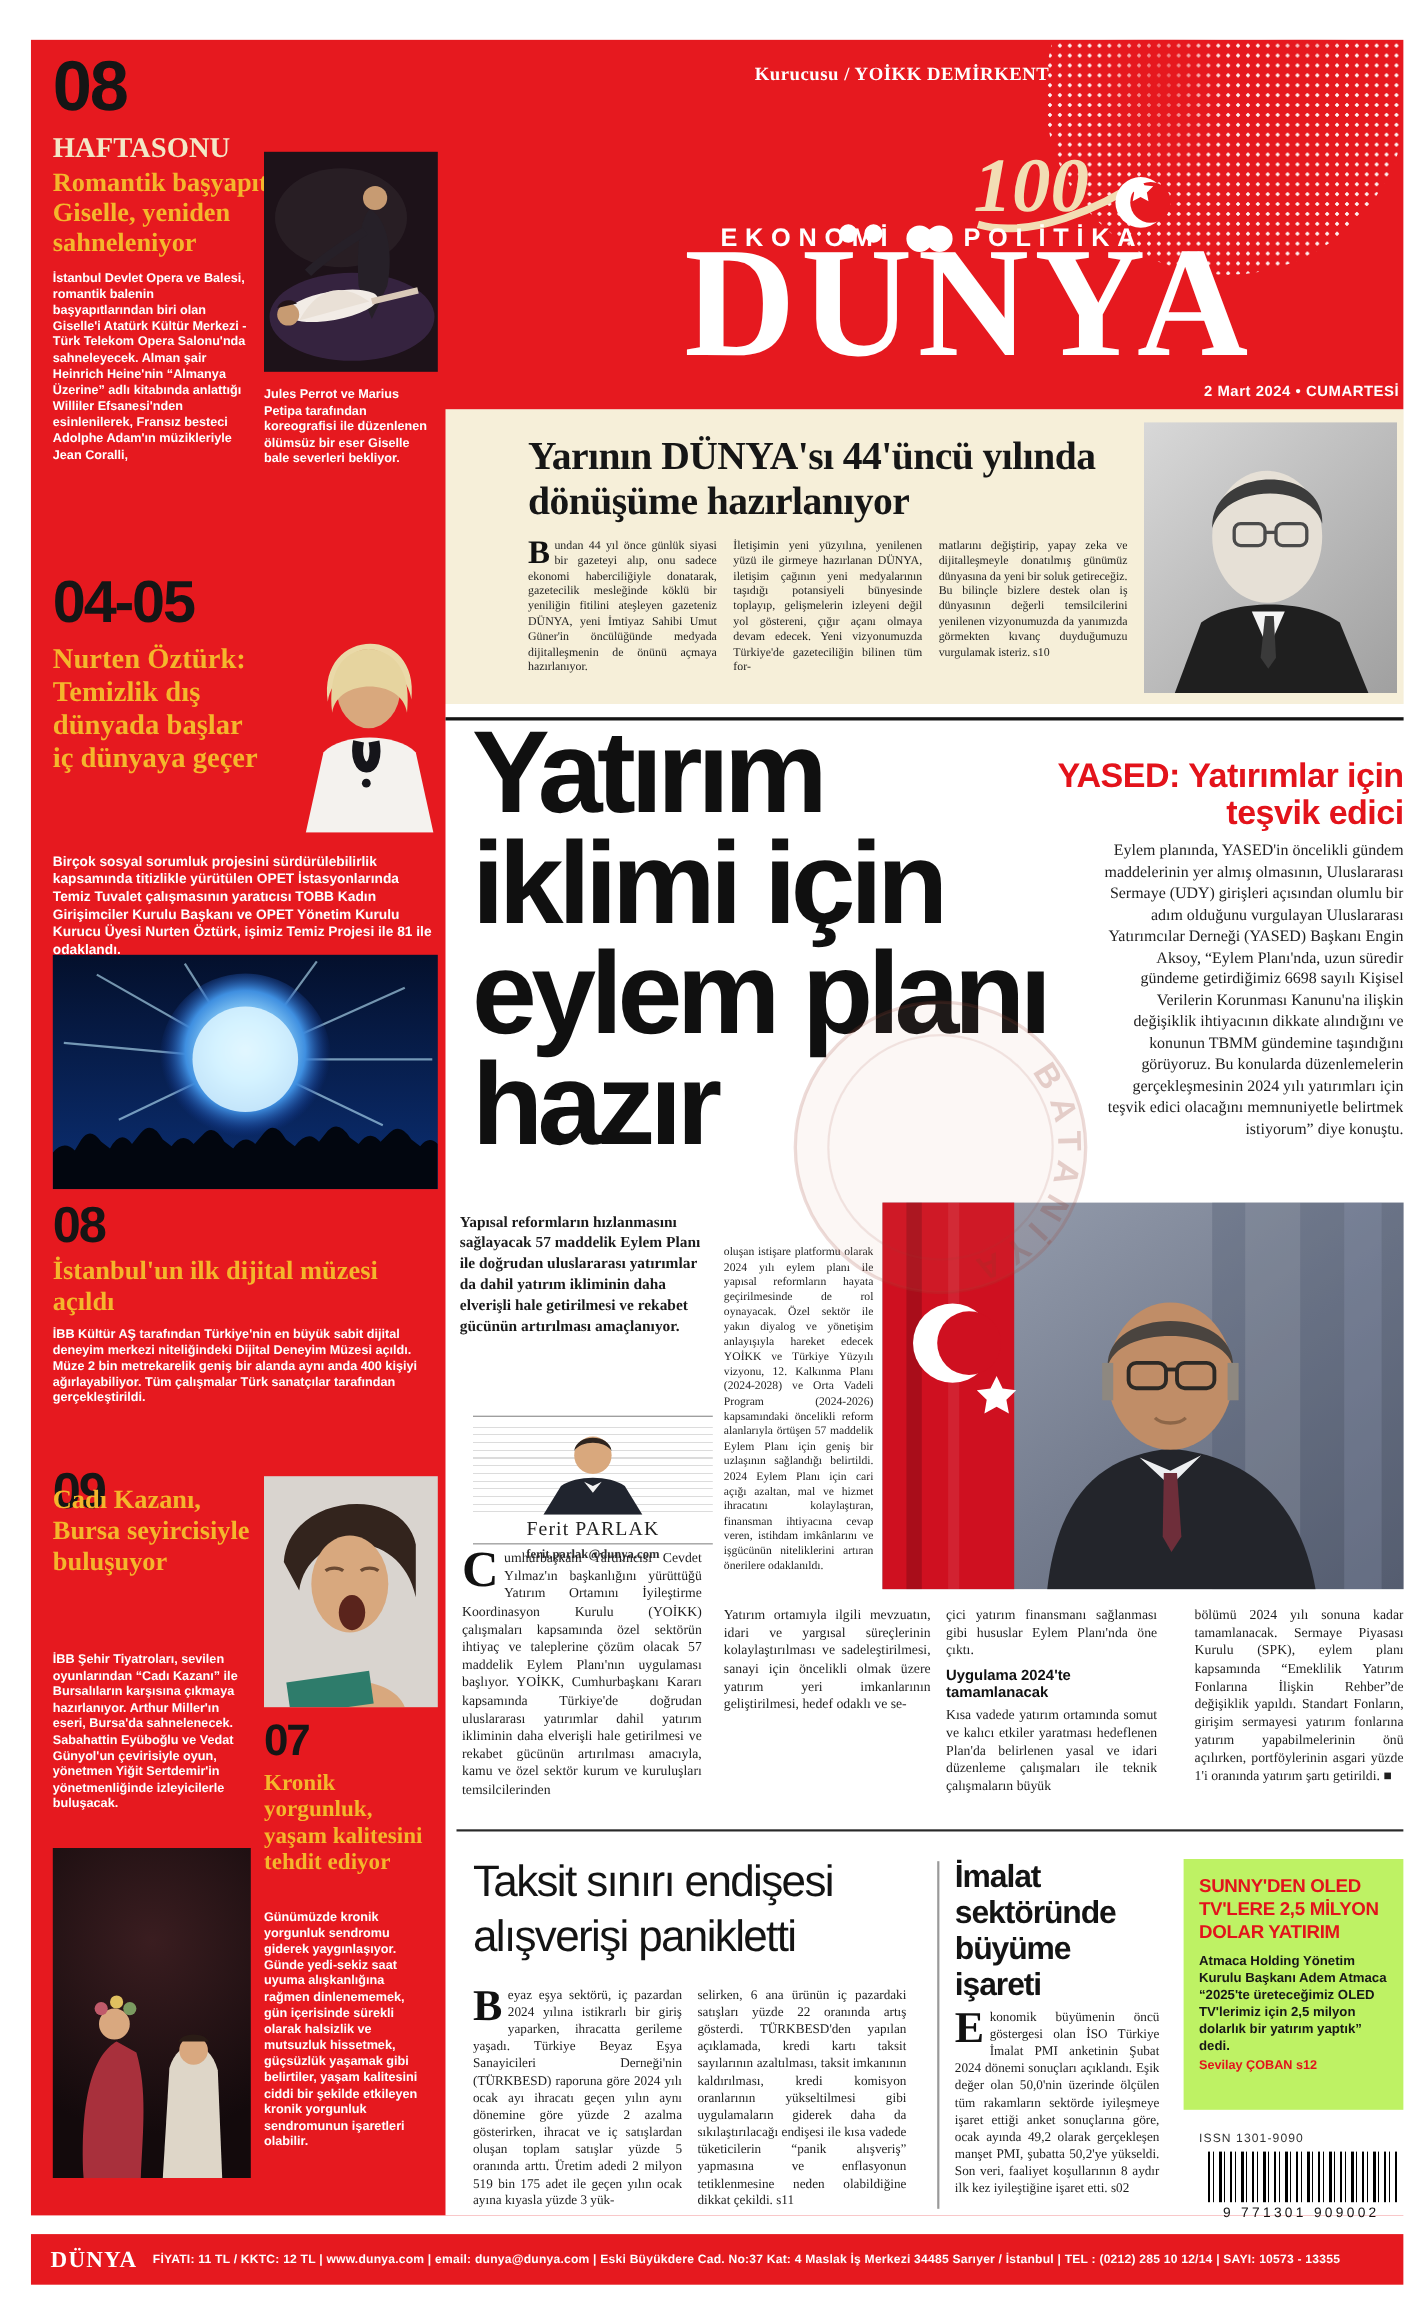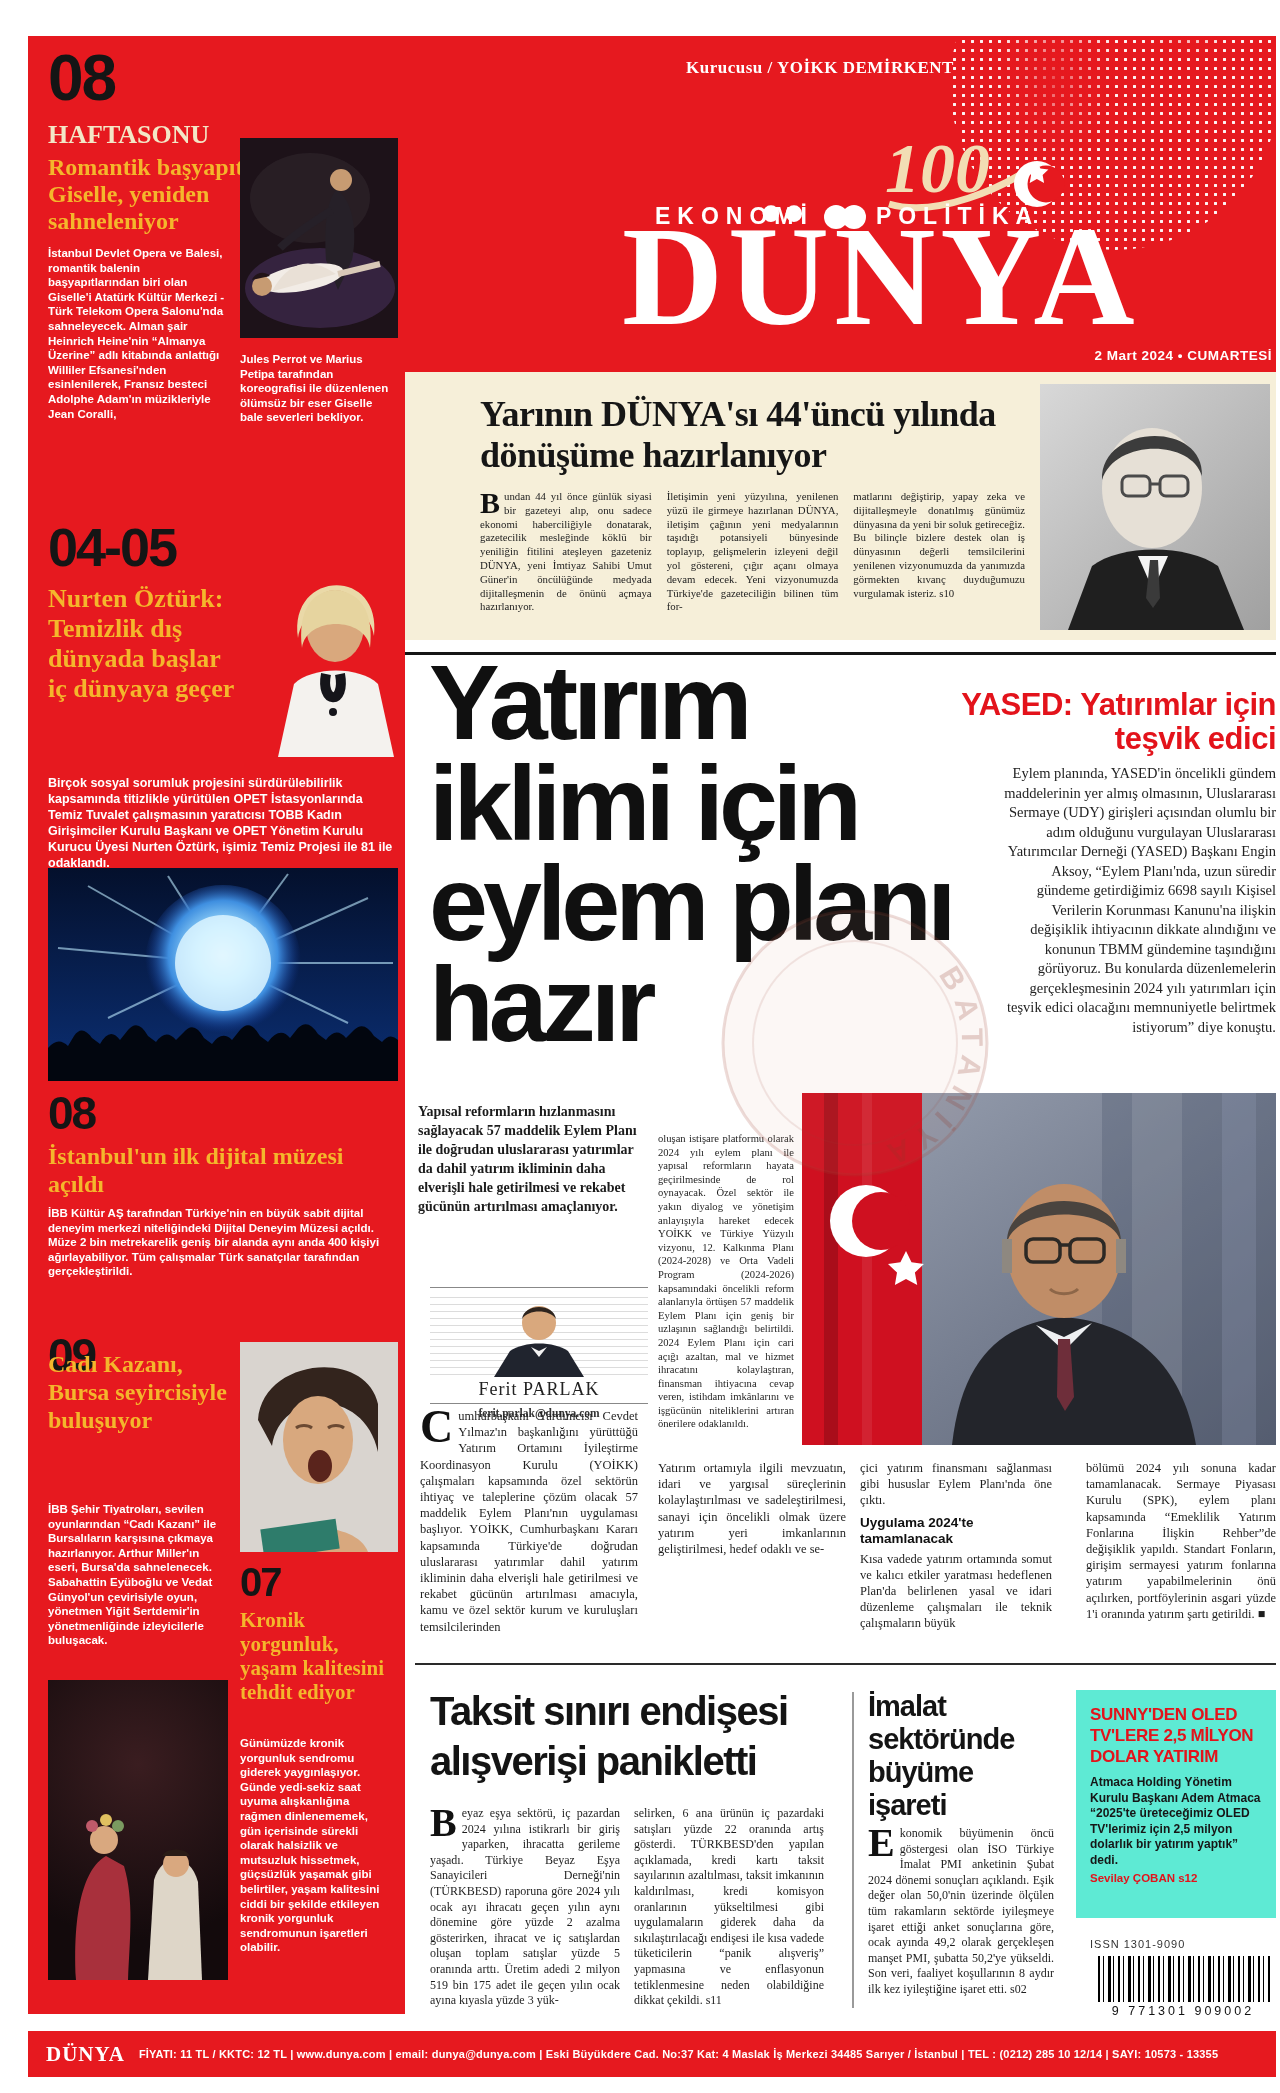--- a/index.html
+++ b/index.html
@@ -58,24 +58,24 @@
   .dropcap{float:left;font-family:"Liberation Serif",serif;font-weight:bold;font-size:46px;line-height:38px;padding-right:5px;color:#111;}
   .subh{font-family:"Liberation Sans",sans-serif;font-weight:bold;font-size:13.5px;line-height:16px;color:#111;margin:6px 0 4px 0;text-align:left;}
   .byline{left:430px;top:1284px;width:218px;text-align:center;}
   .byline-rule{height:1px;background:#888;margin:3px 0;}
   .byline-photo{height:86px;display:flex;justify-content:center;background:repeating-linear-gradient(#ffffff 0 6px,#dcdcdc 6px 7px);}
   .byline-name{font-family:"Liberation Serif",serif;font-size:18px;color:#222;letter-spacing:1px;margin-top:2px;}
   .byline-email{font-family:"Liberation Serif",serif;font-size:11.5px;color:#333;margin-top:3px;font-weight:bold;}
   .divider{left:415px;top:1663px;width:861px;height:2px;background:#2a2a2a;}
 
   
-  .taksit-h{left:430px;top:1686px;width:430px;color:#141414;font-weight:bold;font-size:40px;line-height:50px;letter-spacing:-1.5px;}
+  .taksit-h{left:430px;top:1686px;width:430px;color:#141414;font-weight:normal;font-size:40px;line-height:50px;letter-spacing:-1.5px;}
   .imalat-h{left:868px;top:1690px;width:186px;color:#141414;font-weight:bold;font-size:29px;line-height:33px;letter-spacing:-1px;}
   .vrule{left:852px;top:1692px;width:2px;height:316px;background:#9a9a9a;}
-  .sunny{left:1076px;top:1690px;width:200px;height:228px;background:#5eead4;box-sizing:border-box;padding:14px 14px;}
+  .sunny{left:1076px;top:1690px;width:200px;height:228px;background:#bef264;box-sizing:border-box;padding:14px 14px;}
   .sunny-h{color:#e3131b;font-weight:bold;font-size:17px;line-height:21px;letter-spacing:-.3px;}
   .sunny-b{color:#161616;font-weight:bold;font-size:12px;line-height:15.5px;margin-top:8px;}
   .sunny-by{color:#e3131b;font-weight:bold;font-size:11.5px;margin-top:4px;}
   .issn{left:1090px;top:1938px;font-size:11px;color:#333;letter-spacing:1px;}
   .bars{left:1098px;top:1956px;width:172px;height:46px;
         background:repeating-linear-gradient(90deg,#000 0 2px,#fff 2px 5px,#000 5px 6px,#fff 6px 10px,#000 10px 13px,#fff 13px 15px,#000 15px 16px,#fff 16px 20px);}
   .barcode-num{left:1090px;top:2004px;width:186px;text-align:center;font-size:12.5px;letter-spacing:3px;color:#111;}
 
   .foot-brand{color:#fff;font-family:"Liberation Serif",serif;font-weight:bold;font-size:21px;letter-spacing:1px;}
   .foot-info{color:#fff;font-weight:bold;font-size:11px;letter-spacing:.2px;}

